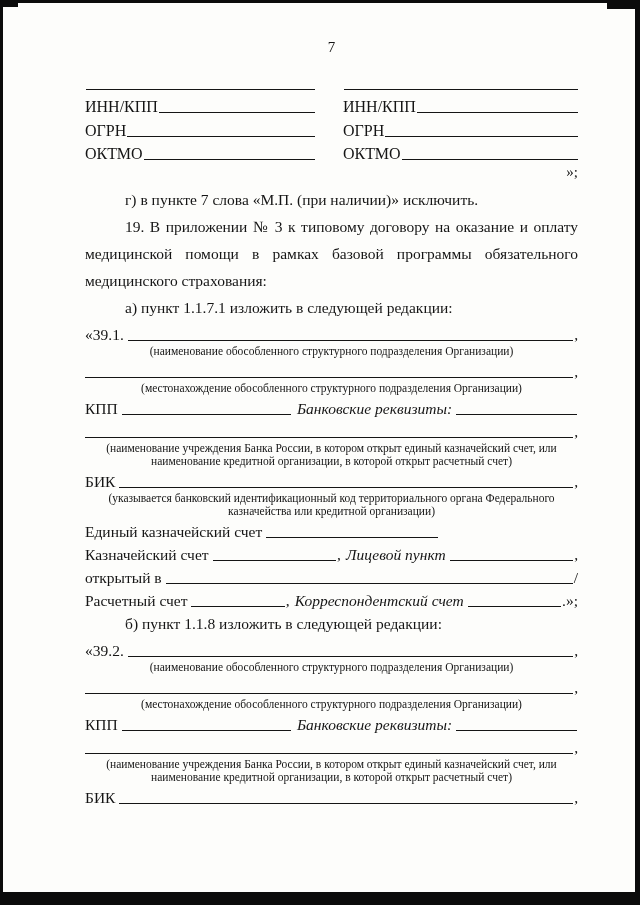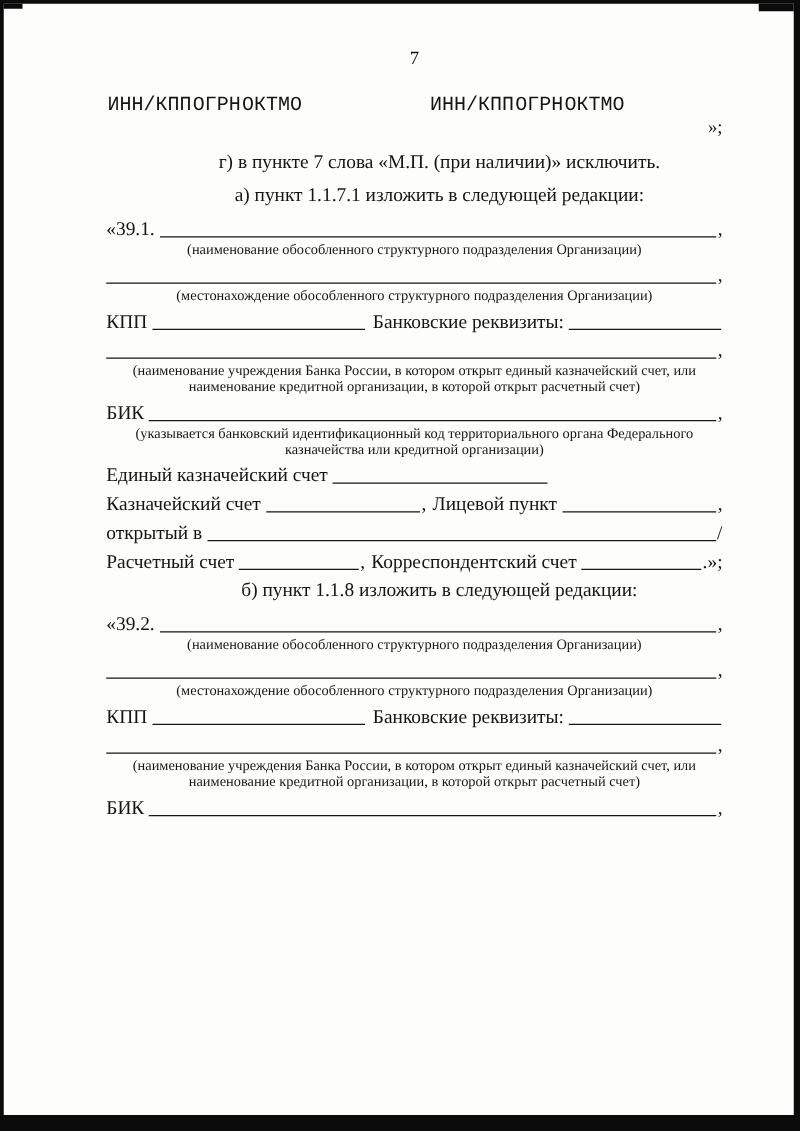--- a/index.html
+++ b/index.html
@@ -19,37 +19,37 @@
     color: #151515;
     overflow: hidden;
   }
   .corner { position: absolute; background: #0b0b0b; }
   .corner.tl { top: -1px; left: -1px; width: 16px; height: 5px; }
   .corner.tr { top: -1px; right: -2px; width: 30px; height: 7px; }
 
   .page-number { text-align: center; font-size: 15px; height: 18px; }
 
   .req { display: flex; margin-top: 12px; }
-  .req-col { display: flex; flex-direction: row; font-family: Liberation Mono, monospace; }
+  .req-col { display: flex; flex-direction: column; }
   .req-col.left  { width: 230px; margin-right: 28px; }
   .req-col.right { flex: 1; }
   .req-row { display: flex; align-items: flex-end; height: 23.5px; font-size: 16px; }
   .req-row .fill { flex: 1 1 auto; border-bottom: 1.2px solid #151515; margin: 0 0 3px 1px; }
 
   .close-mark { text-align: right; font-size: 15px; height: 18px; margin-top: 1px; }
 
   .para { font-size: 15.5px; line-height: 27px; text-align: justify; text-indent: 40px; margin: 0; }
   .para.first { margin-top: 4px; }
-  .para.single { white-space: nowrap; text-align: center; }
+  .para.single { white-space: nowrap; text-align: left; }
 
   .field-line { display: flex; align-items: flex-end; height: 23px; font-size: 15.5px; }
   .field-line .fill { flex: 1 1 auto; border-bottom: 1.2px solid #151515; margin: 0 1px 3px 4px; }
   .field-line .fill.wide { flex-grow: 1.4; }
   .field-line .fill.fixed { flex: 0 0 172px; }
-  .field-line .ml { margin-left: 5px; }
+  .field-line .ml { margin-left: 5px; font-style: italic; }
 
   .caption { font-size: 11.5px; line-height: 13px; min-height: 13px; text-align: center; margin: 1px 0 0 0; }
   .caption.narrow { max-width: 432px; margin-left: auto; margin-right: auto; }
 
   sup { font-size: 10px; line-height: 0; }
 </style>
 </head>
 <body>
 
 <div class="page">
@@ -91,20 +91,21 @@
       <div class="req-row">
           <span>ОКТМО</span>
           <span class="fill"></span>
         </div>
     </div>
   </div>
 
   <div class="close-mark">»;</div>
 
   <p class="para single first">г) в пункте 7 слова «М.П. (при наличии)» исключить.</p>
+  <p class="para">19. В приложении № 3 к типовому договору на оказание и оплату медицинской помощи в рамках базовой программы обязательного медицинского страхования:</p>
   <p class="para single">а) пункт 1.1.7.1 изложить в следующей редакции:</p>
 
   <div class="field-line">
       <span>«39.1.</span>
       <span class="fill"></span>
       <span>,</span>
     </div>
   <div class="caption">(наименование обособленного структурного подразделения Организации)</div>
 
   <div class="field-line">

